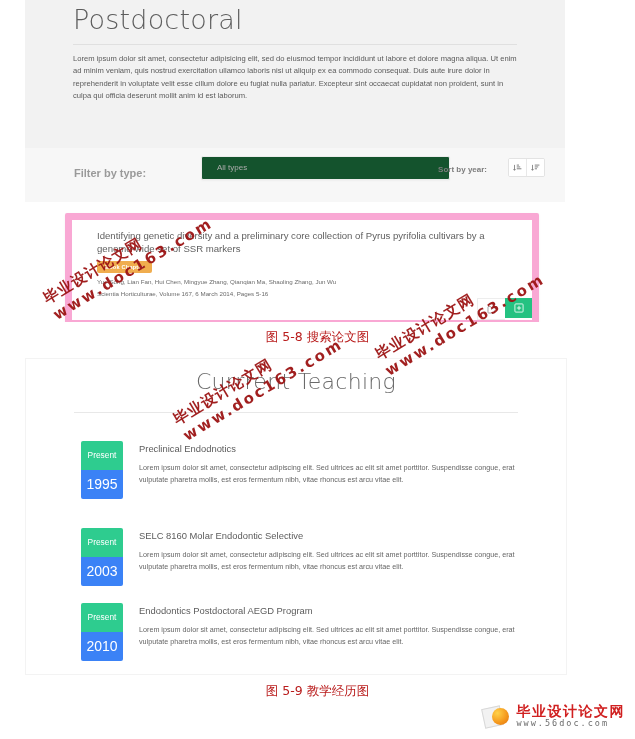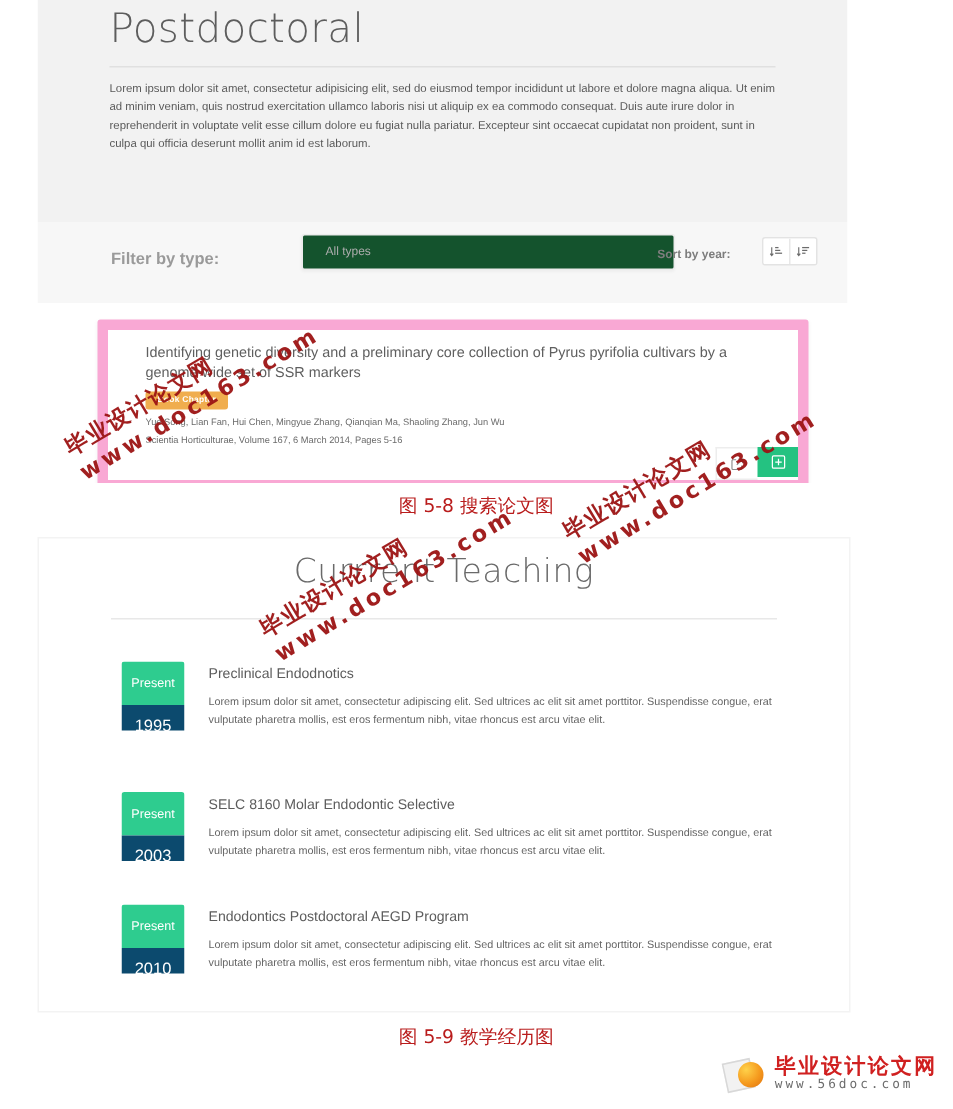--- a/index.html
+++ b/index.html
@@ -116,21 +116,21 @@
   }
   .teach-item{position:absolute;left:55px;width:470px;height:68px;}
   .teach-badge{
     position:absolute;left:0;top:4px;width:42px;height:58px;border-radius:2px;overflow:hidden;
     text-align:center;color:#ffffff;
   }
   .tb-top{
     height:29px;line-height:29px;background:#2ecc8f;font-size:8.4px;
   }
   .tb-bottom{
-    height:17px;line-height:29px;background:#0c4a6e;font-size:11px;
+    height:29px;line-height:29px;background:#3b82f6;font-size:14px;
   }
   .teach-head{
     position:absolute;left:58px;top:6px;font-size:9.4px;color:#5c5c5c;
   }
   .teach-body{
     position:absolute;left:58px;top:25px;width:405px;
     font-size:7.2px;line-height:11.6px;color:#656565;
   }
 
   

